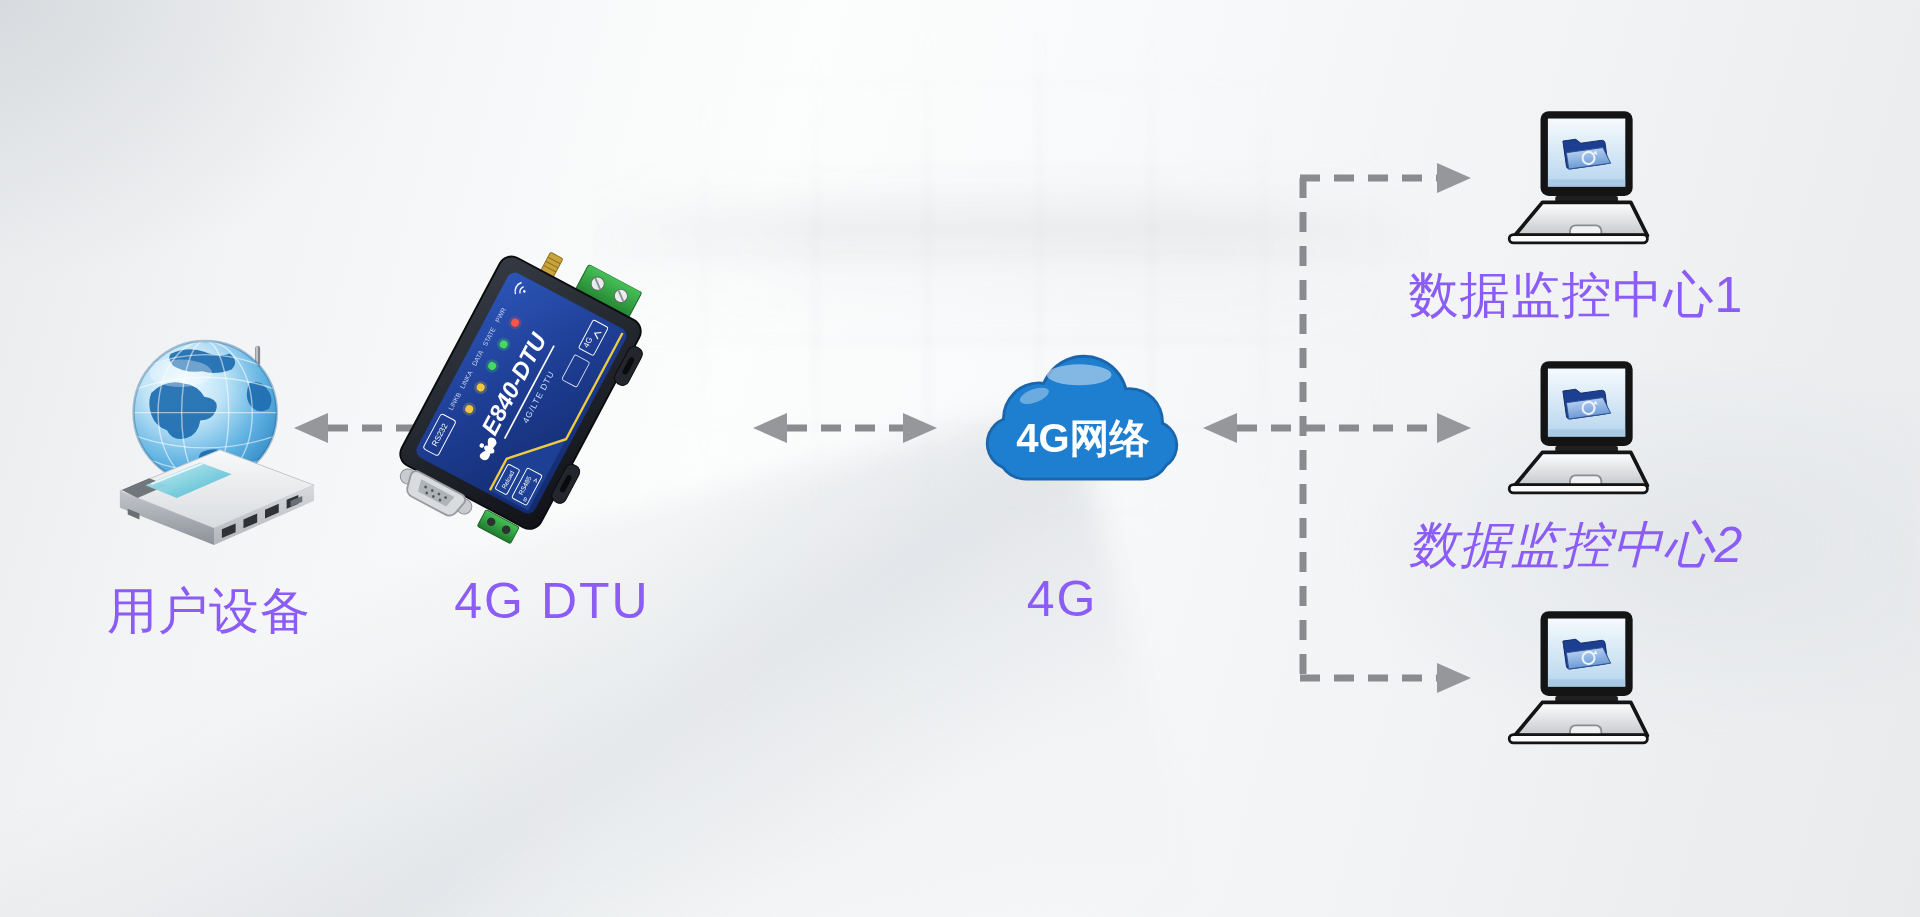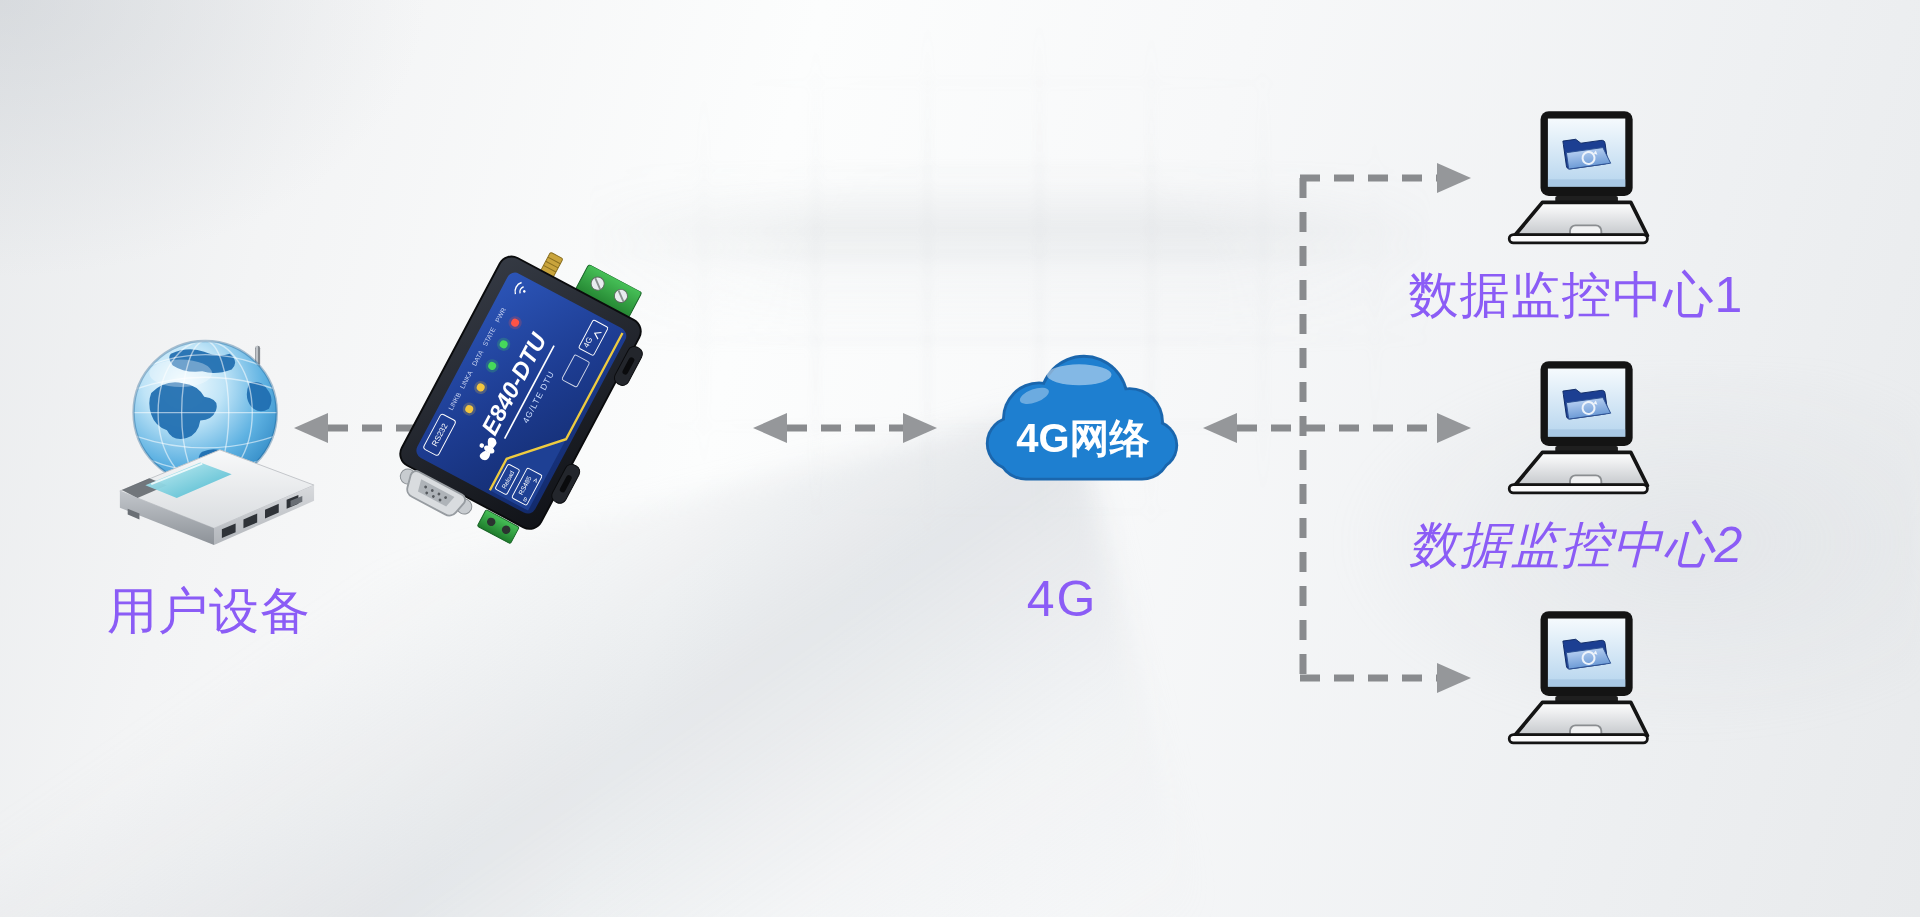--- a/index.html
+++ b/index.html
@@ -287,20 +287,21 @@
             <circle cx="54" cy="296" r="1.5"></circle>
             <circle cx="62" cy="296" r="1.5"></circle>
           <circle cx="70" cy="296" r="1.5"></circle>
         </g>
       </g>
       <rect x="118" y="282" width="40" height="20" rx="2" fill="url(#termG)" stroke="#166325"></rect>
       <circle cx="129" cy="291" r="4.5" fill="#2b3330"></circle>
       <circle cx="147" cy="291" r="4.5" fill="#2b3330"></circle>
     </svg>
   </div>
+  <div class="lbl lbl-dtu">4G DTU</div>
 
   <div class="abs icon-cloud">
     <svg width="200" height="143" viewBox="0 0 210 150">
       <g fill="#1a66ad">
         <circle cx="60" cy="72" r="39"></circle>
           <circle cx="107" cy="52" r="47"></circle>
           <circle cx="155" cy="75" r="36"></circle>
         <circle cx="33" cy="98" r="29"></circle>
           <circle cx="179" cy="100" r="27"></circle>
         <rect x="15" y="75" width="184" height="62" rx="31"></rect>

